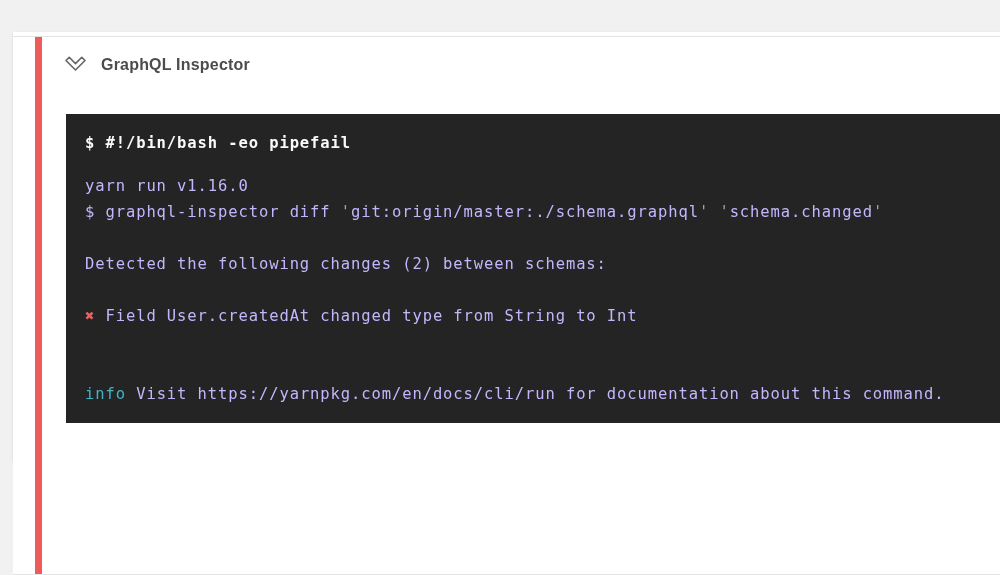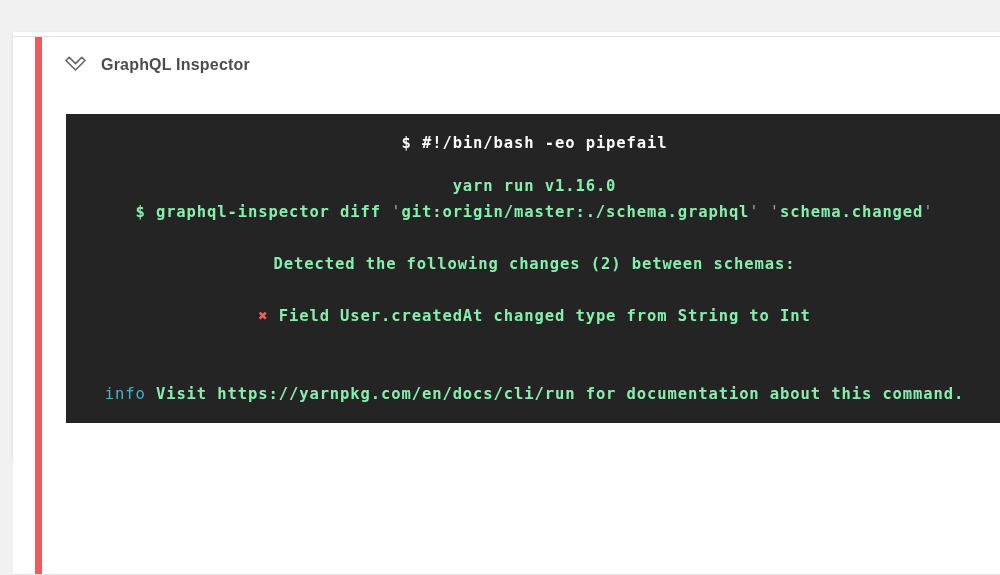--- a/index.html
+++ b/index.html
@@ -37,25 +37,25 @@
   }
 
   .terminal {
     position:absolute; left:53px; top:77px; width:934px;
     background:var(--terminal-bg,#242424);
     padding:16px 16px 16px 19px;
     font-family:"DejaVu Sans Mono","Liberation Mono",monospace;
     font-size:15.5px; line-height:26px; letter-spacing:0.9px;
     color:#e5e5e5;
   }
-  .terminal .line { white-space:pre; min-height:26px;text-align:center; }
+  .terminal .line { white-space:pre; min-height:26px; }
   .cmd-block { font-weight:bold; color:#fafafa; margin-bottom:17px; }
   .out-block {}
 
-  .seg-plain { color:#86efac;font-weight:bold; }
+  .seg-plain { color:#c4b5fd; }
   .seg-red   { color:var(--error-red,#ef5f5f); }
   .seg-cyan  { color:var(--info-cyan,#42b3c5); }
   .seg-dim   { color:#a2a2a2; }
 </style>
 </head>
 <body>
 
 <div class="page">
   <div class="card">
     <div class="step-section">

